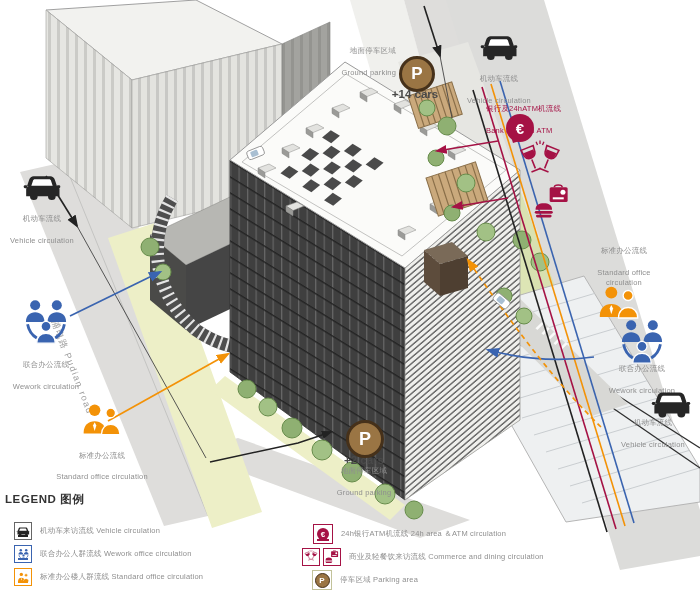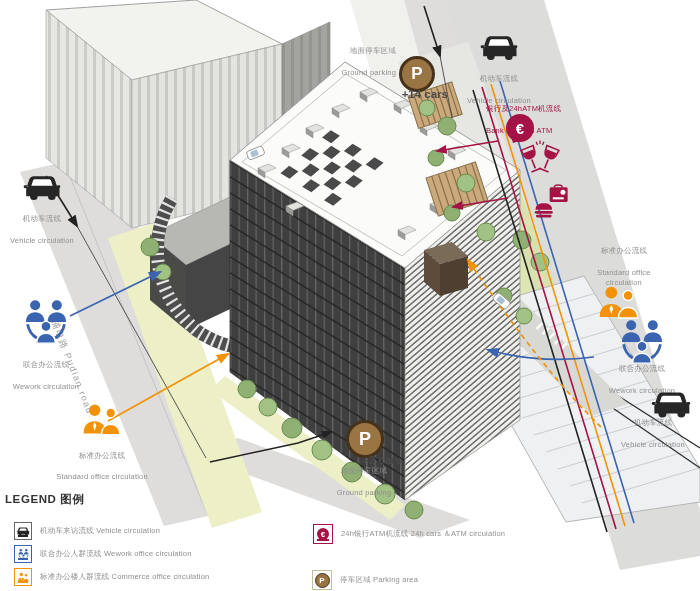--- a/index.html
+++ b/index.html
@@ -3,21 +3,21 @@
 <meta charset="utf-8">
 <style>
   html,body{margin:0;padding:0;background:#fff;}
   .stage{position:relative;width:700px;height:591px;background:#fff;overflow:hidden;
          font-family:"Liberation Sans","DejaVu Sans",sans-serif;}
   .scene{position:absolute;left:0;top:0;}
   .ann{position:absolute;display:flex;flex-direction:column;align-items:center;gap:12px;text-align:center;}
   .ann .zh,.ann .en{font-size:7.5px;line-height:1.3;color:#8f8f8f;letter-spacing:.2px;}
   .ann.red .zh,.ann.red .en{color:#a51245;}
   .ann.leftalign{align-items:flex-start;text-align:left;}
-  .cars{position:absolute;font-weight:bold;font-size:11.5px;color:#4a4a4a;text-align:right;}
+  .cars{position:absolute;font-weight:bold;font-size:11.5px;color:#4a4a4a;text-align:center;}
   .p-badge{position:absolute;border-radius:50%;background:#9a7544;border:3px solid #46311a;
            color:#fff;font-weight:bold;display:flex;align-items:center;justify-content:center;}
   .euro-bubble{position:absolute;width:28px;height:28px;border-radius:50%;background:#a51245;color:#fff;
            font-weight:bold;font-size:15px;display:flex;align-items:center;justify-content:center;}
   .euro-bubble:after{content:"";position:absolute;left:1px;bottom:-7px;border:6px solid transparent;
            border-top-color:#a51245;transform:rotate(28deg);}
   .roadlabel{position:absolute;left:60px;top:318px;font-size:9px;color:#9b9b9b;letter-spacing:1.5px;
            transform:rotate(69deg);transform-origin:0 0;white-space:nowrap;}
   .legend-title{position:absolute;left:5px;top:492px;font-size:11.5px;font-weight:bold;color:#333;letter-spacing:.6px;}
   .lg-row{position:absolute;display:flex;align-items:center;}
@@ -440,29 +440,42 @@
   </span>
   <span class="lg-label">机动车来访流线 Vehicle circulation</span>
 </div>
 <div class="lg-row" style="left:14px;top:568px">
   <span class="lg-box" style="border-color:#f39207">
     <svg class="i" viewBox="0 0 48 40" style="width:13px;color:#f39207">
           <use href="#ic-two-people"></use>
         </svg>
     <span class="lg-line" style="background:#f39207"></span>
   </span>
-  <span class="lg-label">标准办公楼人群流线 Commerce office circulation</span>
+  <span class="lg-label">标准办公楼人群流线 Standard office circulation</span>
 </div>
 
 <div class="lg-row" style="left:313px;top:524px">
   <span class="lg-box" style="border-color:#a51245;width:20px;height:20px">
     <span style="width:12px;height:12px;border-radius:50%;background:#a51245;color:#fff;font-size:8px;font-weight:bold;display:flex;align-items:center;justify-content:center">€</span>
     <span class="lg-line" style="background:#a51245"></span>
   </span>
-  <span class="lg-label">24h银行ATM机流线 24h cars ＆ATM circulation</span>
+  <span class="lg-label">24h银行ATM机流线 24h area ＆ATM circulation</span>
+</div>
+<div class="lg-row" style="left:302px;top:548px">
+  <span class="lg-box" style="border-color:#a51245">
+    <svg class="i" viewBox="0 0 44 46" style="width:14px;color:#a51245">
+          <use href="#ic-wine"></use>
+        </svg>
+  </span>
+  <span class="lg-box" style="border-color:#a51245;margin-left:3px">
+    <svg class="i" viewBox="0 0 46 44" style="width:14px;color:#a51245">
+          <use href="#ic-food"></use>
+        </svg>
+  </span>
+  <span class="lg-label">商业及轻餐饮来访流线 Commerce and dining circulation</span>
 </div>
 <div class="lg-row" style="left:312px;top:570px">
   <span class="lg-box" style="border-color:#c2c29a;width:20px;height:20px">
     <span class="lg-p">P</span>
   </span>
   <span class="lg-label">停车区域 Parking area</span>
 </div>
 
 </div>
 

